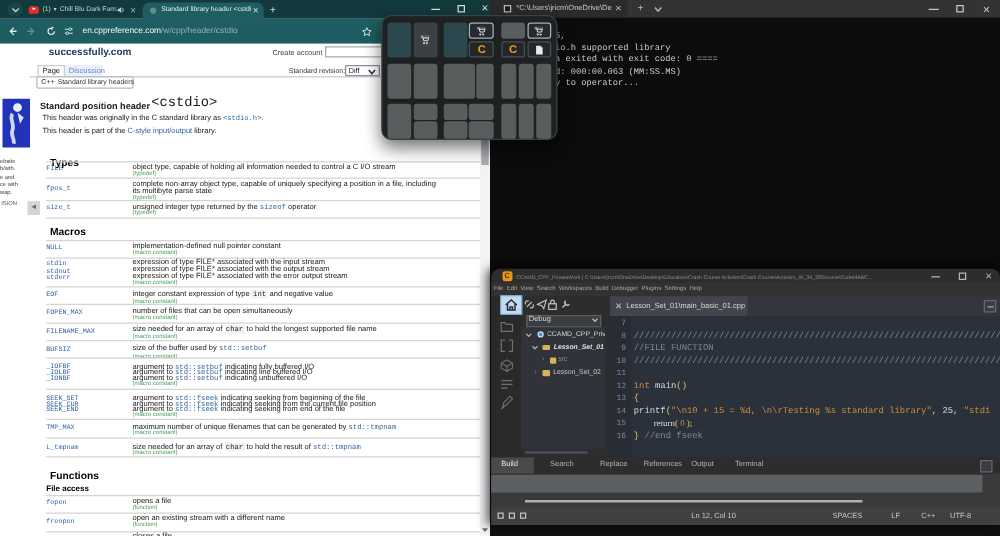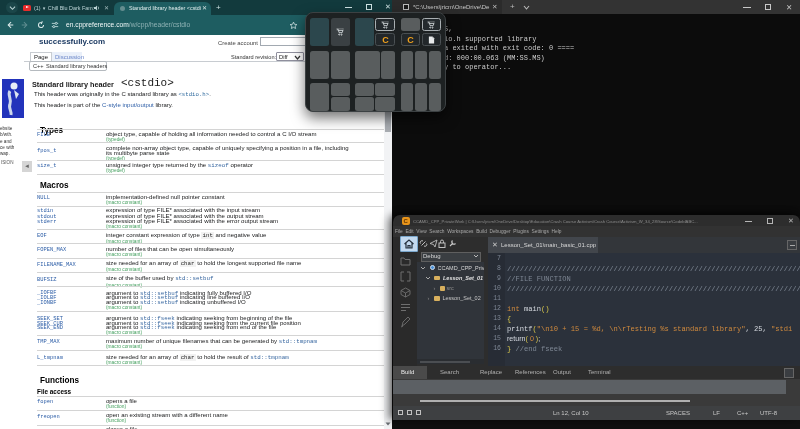--- a/index.html
+++ b/index.html
@@ -98,21 +98,21 @@
     <div class="abs" style="left:276px;top:17px;width:28px;height:9px;background:#fff;border:1px solid #8f8f9d;border-radius:1px;"></div>
     <div class="abs" style="left:279px;top:18.5px;font-size:5.8px;color:#222;">Diff</div>
     <svg class="abs" style="left:294px;top:20px" width="7" height="5" viewBox="0 0 7 5">
           <path d="M1 1 L3.5 4 L6 1" stroke="#333" stroke-width="1.2" fill="none"></path>
         </svg>
 
     <div class="abs" style="left:29px;top:26px;width:78px;height:10px;background:#fff;border:1px solid #b5babf;border-radius:2px;"></div>
     <div class="abs" style="left:33px;top:28px;font-size:5.6px;color:#333;">C++</div>
     <div class="abs" style="left:46px;top:28px;font-size:5.6px;color:#333;">Standard library headers</div>
 
-    <div class="abs" style="left:32px;top:45px;font-size:7.3px;font-weight:bold;color:#1a1a1a;white-space:nowrap;">Standard library header</div>
+    <div class="abs" style="left:32px;top:45px;font-size:7.3px;font-weight:bold;color:#1a1a1a;white-space:nowrap;">Standard position header</div>
     <div class="abs" style="left:121px;top:41.5px;font-family:'Liberation Mono',monospace;font-size:11px;color:#1a1a1a;white-space:nowrap;">&lt;cstdio&gt;</div>
 
     <div class="d" style="left:34px;top:56px;font-size:6.0px;">This header was originally in the C standard library as <span class="ml" style="font-size:5.7px;">&lt;stdio.h&gt;</span>.</div>
     <div class="d" style="left:34px;top:66.5px;font-size:6.0px;">This header is part of the <span style="color:#3060a8;">C-style input/output</span> library.</div>
 
     <div class="abs" style="left:2px;top:44px;width:21.5px;height:39px;background:#2233bb;"></div>
     <svg class="abs" style="left:2px;top:44px" width="21.5" height="39" viewBox="0 0 21.5 39">
           <circle cx="12" cy="7" r="3.5" fill="#e8eef6"></circle>
           <path d="M8 12 C5 16 10 20 8 25 C6 29 10 32 9 36" stroke="#cdd8ec" stroke-width="3" fill="none"></path>
           <path d="M12 11 L17 15 L14 20 Z" fill="#dde6f2"></path>
@@ -324,21 +324,21 @@
   <div style="position:absolute;width:14px;text-align:right;font-family:'Liberation Mono',monospace;font-size:6.5px;color:#7d8694;left:94px;top:70.0px;">10</div>
   <div style="position:absolute;left:114px;font-family:'Liberation Mono',monospace;font-size:7.1px;white-space:pre;top:69.5px;"><span style="color:#7e8794">//////////////////////////////////////////////////////////////////////////////</span></div>
   <div style="position:absolute;width:14px;text-align:right;font-family:'Liberation Mono',monospace;font-size:6.5px;color:#7d8694;left:94px;top:80.0px;">11</div>
   <div style="position:absolute;width:14px;text-align:right;font-family:'Liberation Mono',monospace;font-size:6.5px;color:#7d8694;left:94px;top:90.0px;">12</div>
   <div style="position:absolute;left:114px;font-family:'Liberation Mono',monospace;font-size:7.1px;white-space:pre;top:89.5px;"><span style="color:#d08a3e">int</span><span style="color:#d6dae0"> main</span><span style="color:#d9c84a">()</span></div>
   <div style="position:absolute;width:14px;text-align:right;font-family:'Liberation Mono',monospace;font-size:6.5px;color:#7d8694;left:94px;top:100.0px;">13</div>
   <div style="position:absolute;left:114px;font-family:'Liberation Mono',monospace;font-size:7.1px;white-space:pre;top:99.5px;"><span style="color:#d9c84a">{</span></div>
   <div style="position:absolute;width:14px;text-align:right;font-family:'Liberation Mono',monospace;font-size:6.5px;color:#7d8694;left:94px;top:110.0px;">14</div>
   <div style="position:absolute;left:114px;font-family:'Liberation Mono',monospace;font-size:7.1px;white-space:pre;top:109.5px;"><span style="color:#d6dae0">printf</span><span style="color:#d9c84a">(</span><span style="color:#d08a3e">"\n10 + 15 = %d, \n\rTesting %s standard library"</span><span style="color:#d6dae0">, 25, </span><span style="color:#d08a3e">"stdi</span></div>
   <div style="position:absolute;width:14px;text-align:right;font-family:'Liberation Mono',monospace;font-size:6.5px;color:#7d8694;left:94px;top:120.0px;">15</div>
-  <div style="position:absolute;left:114px;font-family:Liberation Sans, sans-serif;font-size:7.1px;white-space:pre;top:119.5px;"><span style="color:#d6dae0">return</span><span style="color:#d9c84a">(</span><span style="color:#d6dae0"> </span><span style="color:#d08a3e">0</span><span style="color:#d6dae0"> </span><span style="color:#d9c84a">)</span><span style="color:#d6dae0">;</span></div>
+  <div style="position:absolute;left:130px;font-family:Liberation Serif, serif;font-size:7.1px;white-space:pre;top:119.5px;"><span style="color:#d6dae0">return</span><span style="color:#d9c84a">(</span><span style="color:#d6dae0"> </span><span style="color:#d08a3e">0</span><span style="color:#d6dae0"> </span><span style="color:#d9c84a">)</span><span style="color:#d6dae0">;</span></div>
   <div style="position:absolute;width:14px;text-align:right;font-family:'Liberation Mono',monospace;font-size:6.5px;color:#7d8694;left:94px;top:130.0px;">16</div>
   <div style="position:absolute;left:114px;font-family:'Liberation Mono',monospace;font-size:7.1px;white-space:pre;top:129.5px;"><span style="color:#d9c84a">}</span><span style="color:#7e8794"> //end fseek</span></div>
   </div>
 
   <div class="abs" style="left:0px;top:151px;width:407px;height:13px;background:#2d2d2d;"></div>
   <div class="abs" style="left:0px;top:151px;width:34px;height:13px;background:#4a4a4a;"></div>
   <div class="abs" style="left:8px;top:154px;font-size:6px;color:#e8e8e8;">Build</div>
   <div class="abs" style="left:47px;top:154px;font-size:6px;color:#b0b0b0;">Search</div>
   <div class="abs" style="left:87px;top:154px;font-size:6px;color:#b0b0b0;">Replace</div>
   <div class="abs" style="left:122px;top:154px;font-size:6px;color:#b0b0b0;">References</div>

